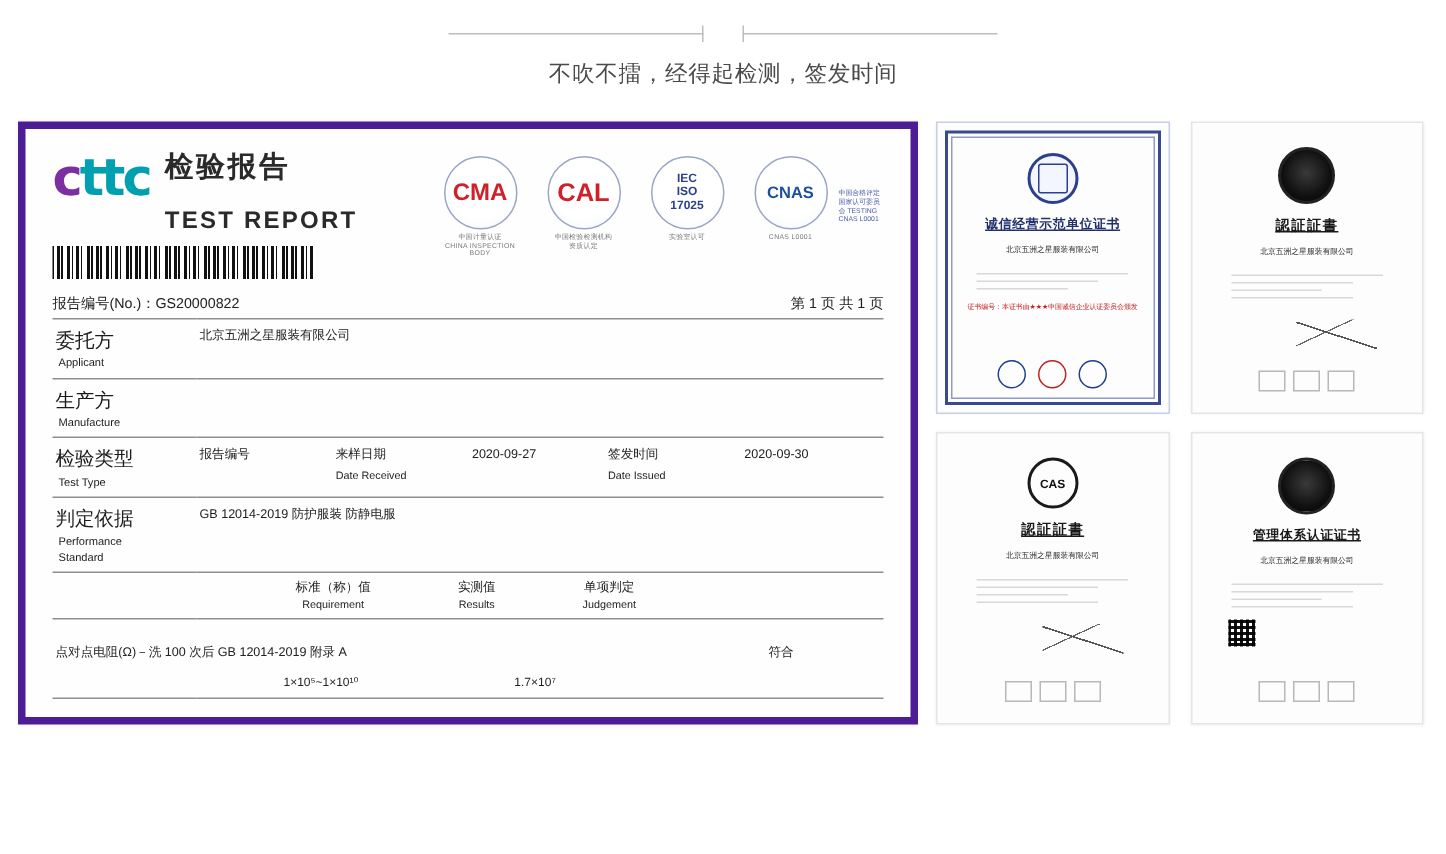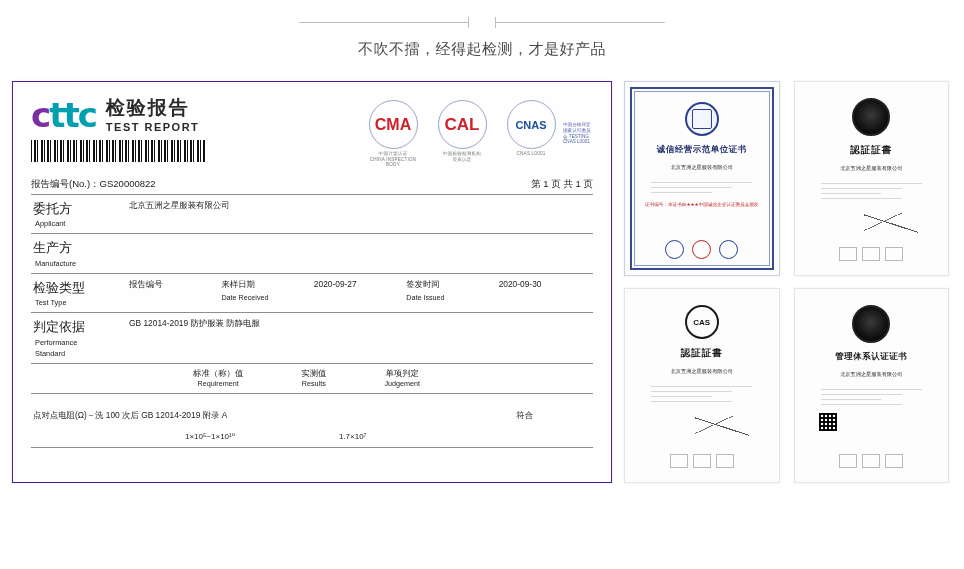--- a/index.html
+++ b/index.html
@@ -66,21 +66,21 @@
     display: flex;
     gap: 12px;
     align-items: flex-start;
   }
 
   
   .report {
     width: 600px;
     height: 402px;
     background: #fefefe;
-    border: 1px solid #4c1d95;
+    border: 5px solid #4c1d95;
     box-shadow: 0 0 3px rgba(0,0,0,0.08);
     position: relative;
     box-sizing: border-box;
     padding: 14px 18px 10px 18px;
     font-size: 9px;
     color: #222;
   }
   .report-top {
     display: flex;
     align-items: flex-start;
@@ -99,25 +99,25 @@
   .brand-logo .c2 { color: #00a0b0; }
   .brand-text { margin-left: 10px; margin-top: 2px; }
   .brand-cn {
     font-size: 19px;
     font-weight: bold;
     color: #2a2a2a;
     letter-spacing: 2px;
     line-height: 1.1;
   }
   .brand-en {
-    font-size: 11px;
+    font-size: 16px;
     font-weight: bold;
     color: #2a2a2a;
     letter-spacing: 1.5px;
-    margin-top: 2px;
+    margin-top: 16px;
   }
   .barcode {
     margin-top: 7px;
     width: 175px;
     height: 22px;
     background: repeating-linear-gradient(90deg,
       #111 0px, #111 1px, #fff 1px, #fff 3px,
       #111 3px, #111 5px, #fff 5px, #fff 6px,
       #111 6px, #111 7px, #fff 7px, #fff 10px,
       #111 10px, #111 12px, #fff 12px, #fff 13px);
@@ -290,20 +290,21 @@
     margin-top: 6px;
   }
   .cert-title {
     font-size: 9.5px;
     font-weight: bold;
     color: #1a1a1a;
     letter-spacing: 1px;
     margin-top: 8px;
     text-align: left;
     white-space: nowrap;
+    text-decoration: underline;
   }
   .cert-title.small { font-size: 8.5px; letter-spacing: 0.5px; }
   .cert-title.blue { color: #22306d; }
   .cert-sub {
     font-size: 5.2px;
     color: #2a2a2a;
     margin-top: 7px;
     text-align: center;
     line-height: 1.7;
   }
@@ -373,21 +374,21 @@
   }
 </style>
 </head>
 <body>
 
 <div class="header">
   <div class="header-title-row">
     <span class="header-rule left"></span>
     <span class="header-rule right"></span>
   </div>
-  <div class="header-sub">不吹不擂，经得起检测，才是好产品</div>
+  <div class="header-sub">不吹不擂，经得起检测，签发时间</div>
 </div>
 
 <div class="content">
 
   <div class="report">
 
     <div class="report-top">
       <div>
         <div class="brand-block">
           <div class="brand-logo"><span>c</span><span class="c2">ttc</span></div>
@@ -400,20 +401,24 @@
       </div>
 
       <div class="marks">
         <div class="mark">
           <div class="mark-circle mark-cma">CMA</div>
           <div class="mark-label">中国计量认证<br>CHINA INSPECTION BODY</div>
         </div>
         <div class="mark">
           <div class="mark-circle mark-cal">CAL</div>
           <div class="mark-label">中国检验检测机构<br>资质认定</div>
+        </div>
+        <div class="mark">
+          <div class="mark-circle mark-iso">IEC<br>ISO<br>17025</div>
+          <div class="mark-label">实验室认可</div>
         </div>
         <div class="mark">
           <div class="mark-circle mark-cnas">CNAS</div>
           <div class="mark-label">CNAS L0001</div>
         </div>
         <div class="mark-side">中国合格评定国家认可委员会 TESTING CNAS L0001</div>
       </div>
     </div>
 
     <div class="report-no-row">

